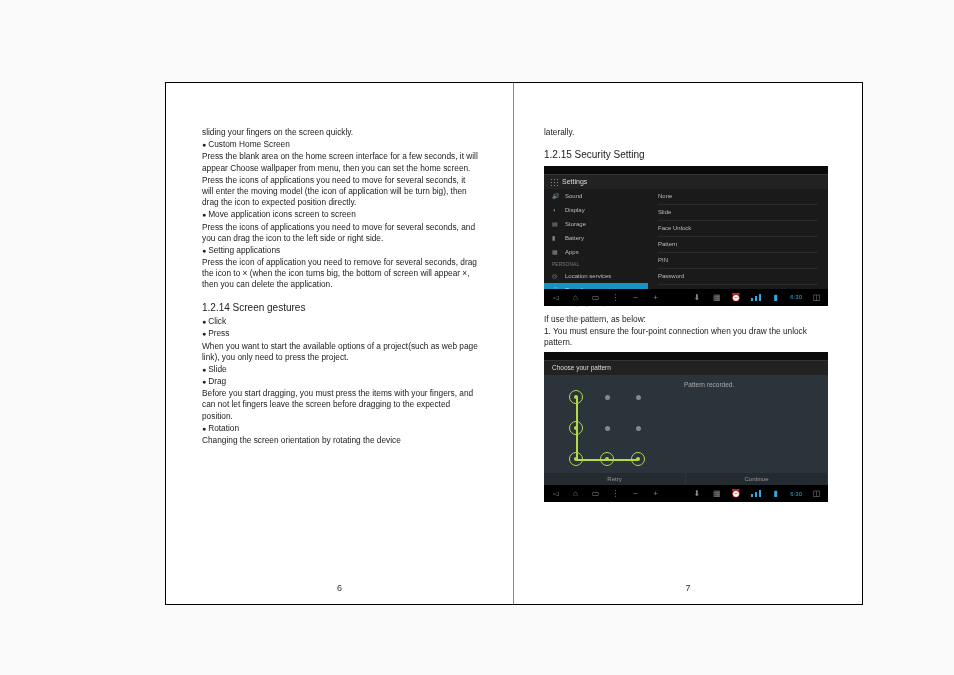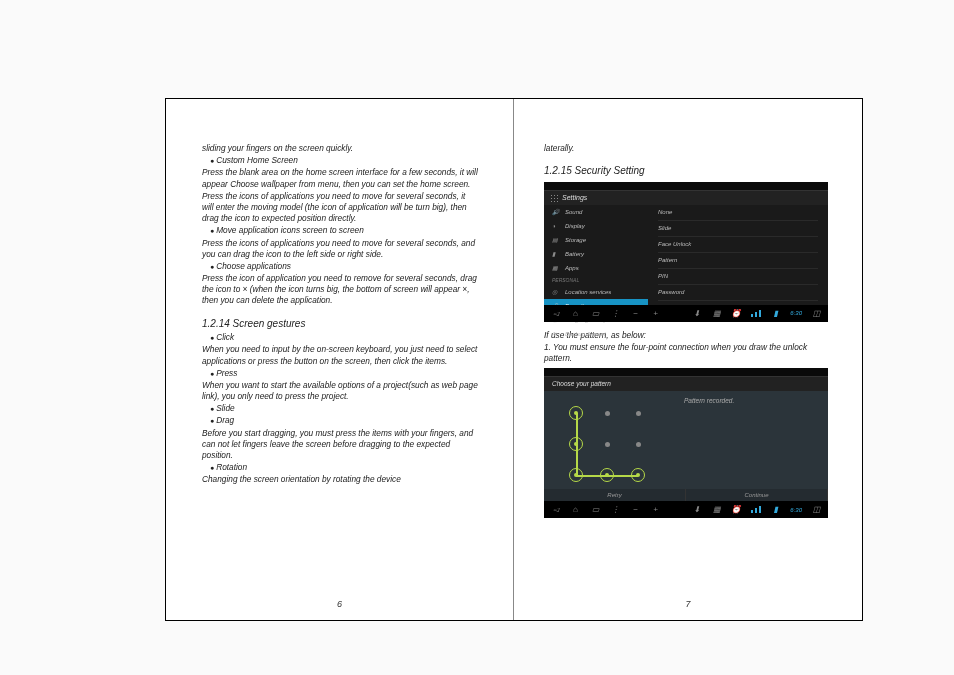--- a/index.html
+++ b/index.html
@@ -6,39 +6,38 @@
   body {
     width: 954px;
     height: 675px;
     background: #fafafa;
     font-family: Arial, sans-serif;
     position: relative;
   }
   .page-border {
     position: absolute;
     left: 165px;
-    top: 98px;
+    top: 82px;
     width: 698px;
     height: 523px;
     border: 1px solid #000;
     background: #fff;
     display: flex;
-    font-style: italic;
   }
   .col {
     width: 50%;
     padding: 44px 34px 18px 36px;
     position: relative;
     font-size: 8.3px;
     line-height: 1.35;
     color: #222;
   }
   .col-left { border-right: 1px solid #888; }
   .col-right { padding-left: 30px; padding-right: 34px; }
-  .bullet { margin-left: 8px; }
+  .bullet { }
   .bullet::before { content: "● "; font-size: 7px; }
   .section-head { font-size: 10px; margin-top: 10px; margin-bottom: 2px; color: #222; }
   p { margin-bottom: 1px; }
   .page-num {
     position: absolute;
     bottom: 10px;
     left: 0; right: 0;
     text-align: center;
     font-size: 9px;
     color: #333;
@@ -190,26 +189,25 @@
 
 <div class="page-border">
 
   <div class="col col-left">
     <p>sliding your fingers on the screen quickly.</p>
     <p class="bullet">Custom Home Screen</p>
     <p>Press the blank area on the home screen interface for a few seconds, it will appear Choose wallpaper from menu, then you can set the home screen.</p>
     <p>Press the icons of applications you need to move for several seconds, it will enter  the moving model (the icon of application will be turn big), then drag the icon to expected position directly.</p>
     <p class="bullet">Move application icons screen to screen</p>
     <p>Press the icons of applications you need to move for several seconds, and you can drag the icon to the left side or right side.</p>
-    <p class="bullet">Choose applications</p>
+    <p class="bullet">Setting applications</p>
     <p>Press the icon of application you need to remove for several seconds, drag the icon to × (when the icon turns big, the bottom of screen will appear ×, then you can delete the application.</p>
 
     <div class="section-head">1.2.14 Screen gestures</div>
     <p class="bullet">Click</p>
-    <p>When you need to input by the on-screen keyboard, you just need to select applications or press the button on the screen, then click the items.</p>
     <p class="bullet">Press</p>
     <p>When you want to start the available options of a project(such as web page link), you only need to press the project.</p>
     <p class="bullet">Slide</p>
     <p class="bullet">Drag</p>
     <p>Before you start dragging, you must press the items with your fingers, and can not let fingers leave the screen before dragging to the expected position.</p>
     <p class="bullet">Rotation</p>
     <p>Changing the screen orientation by rotating the device</p>
 
     <div class="page-num">6</div>
   </div>

